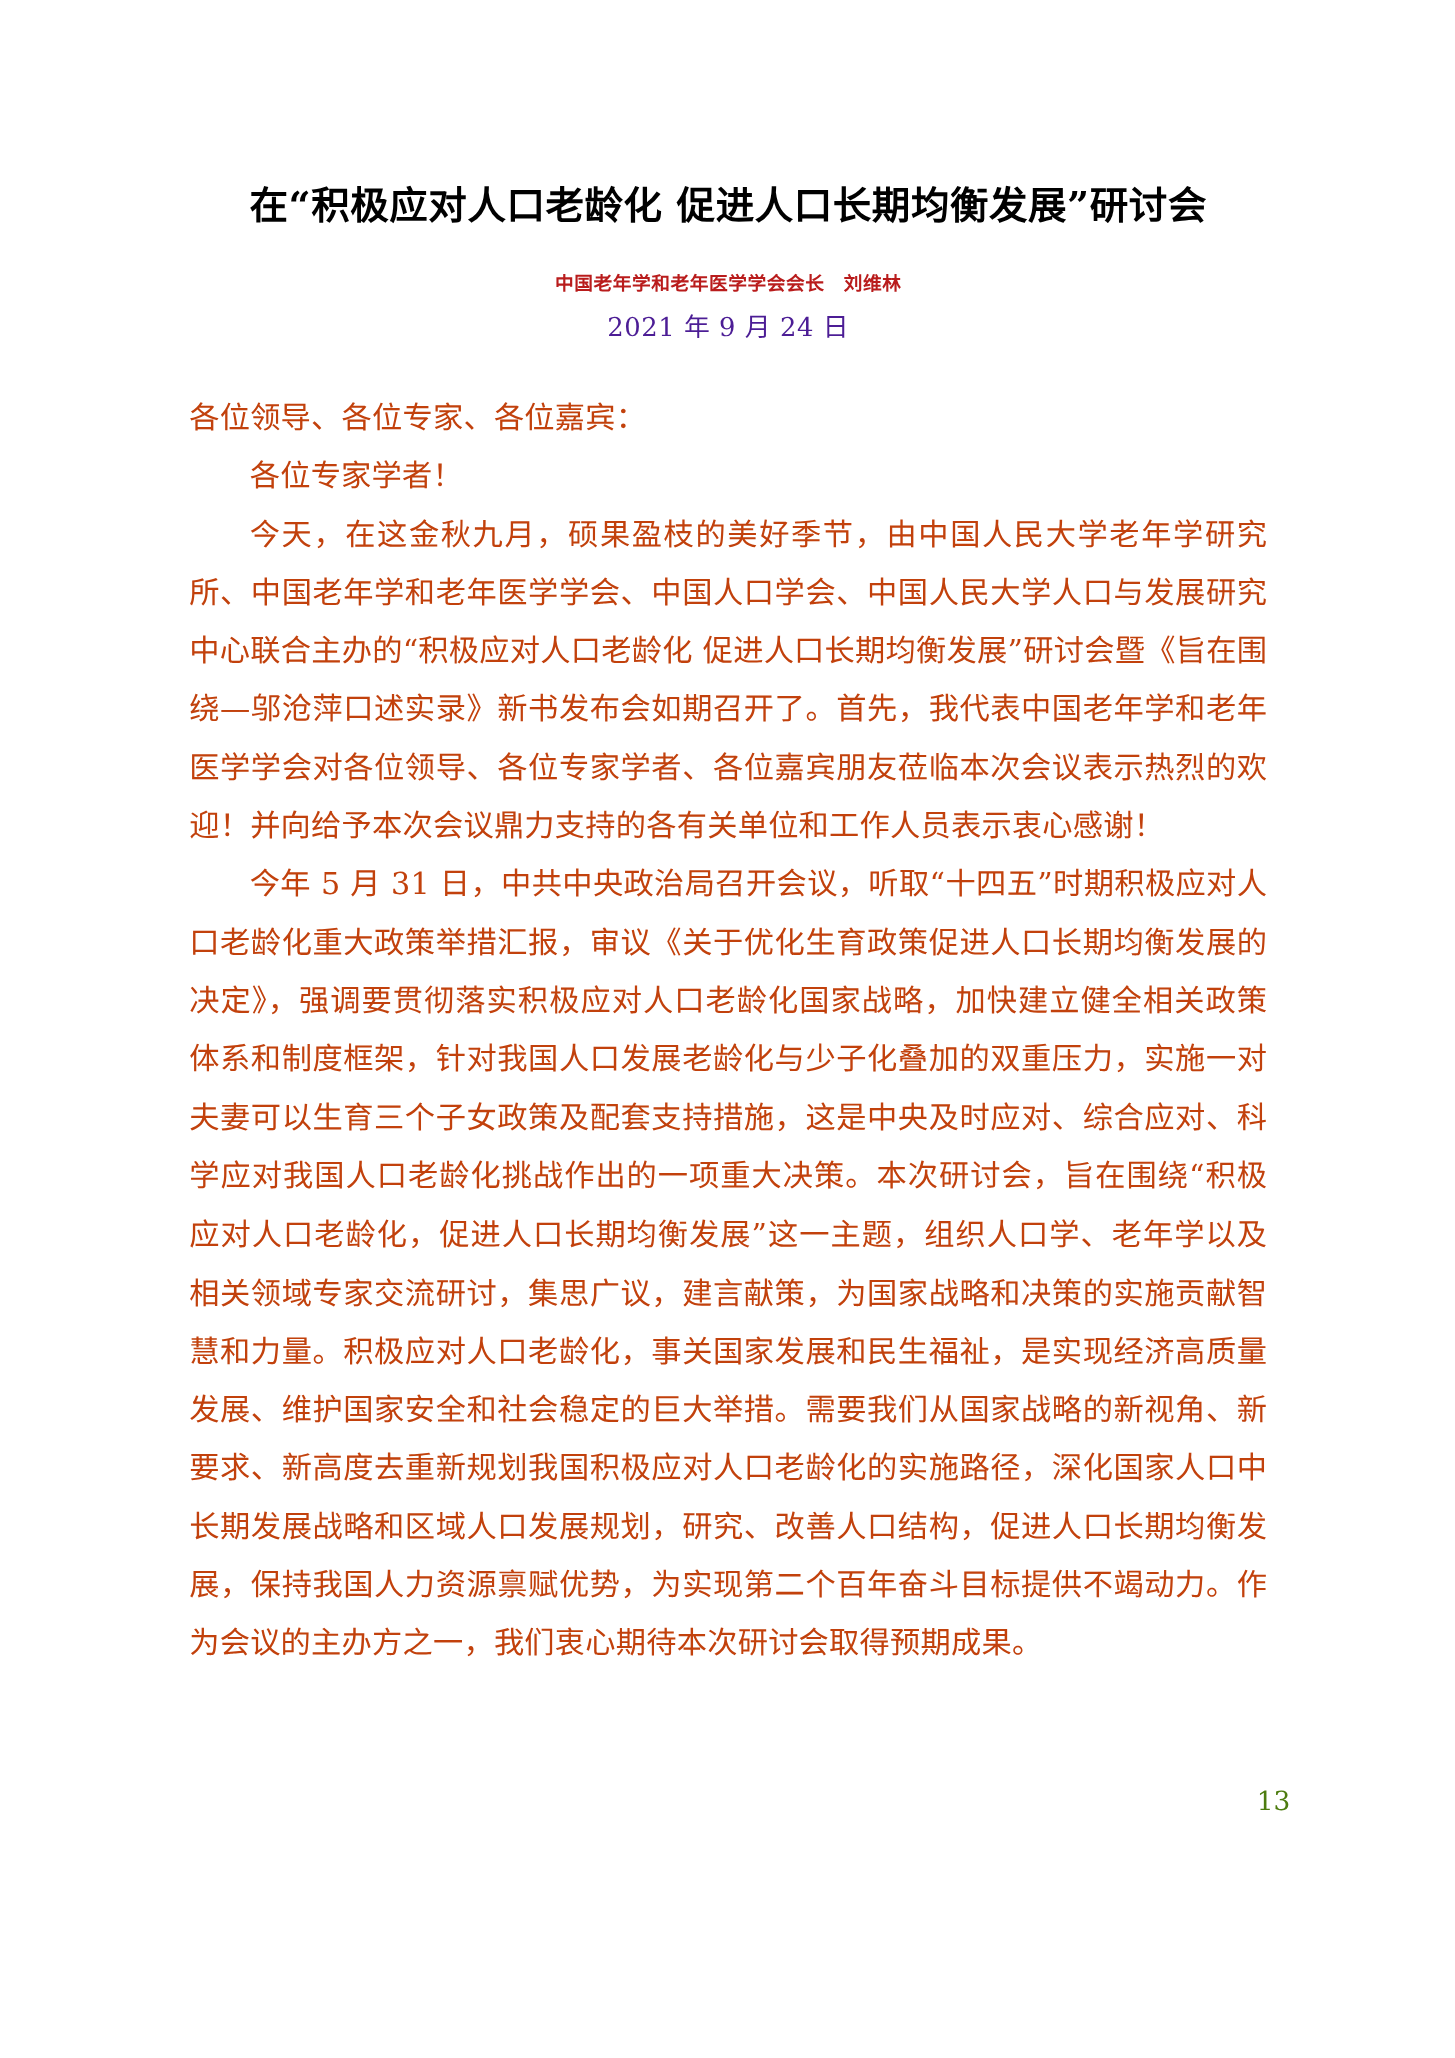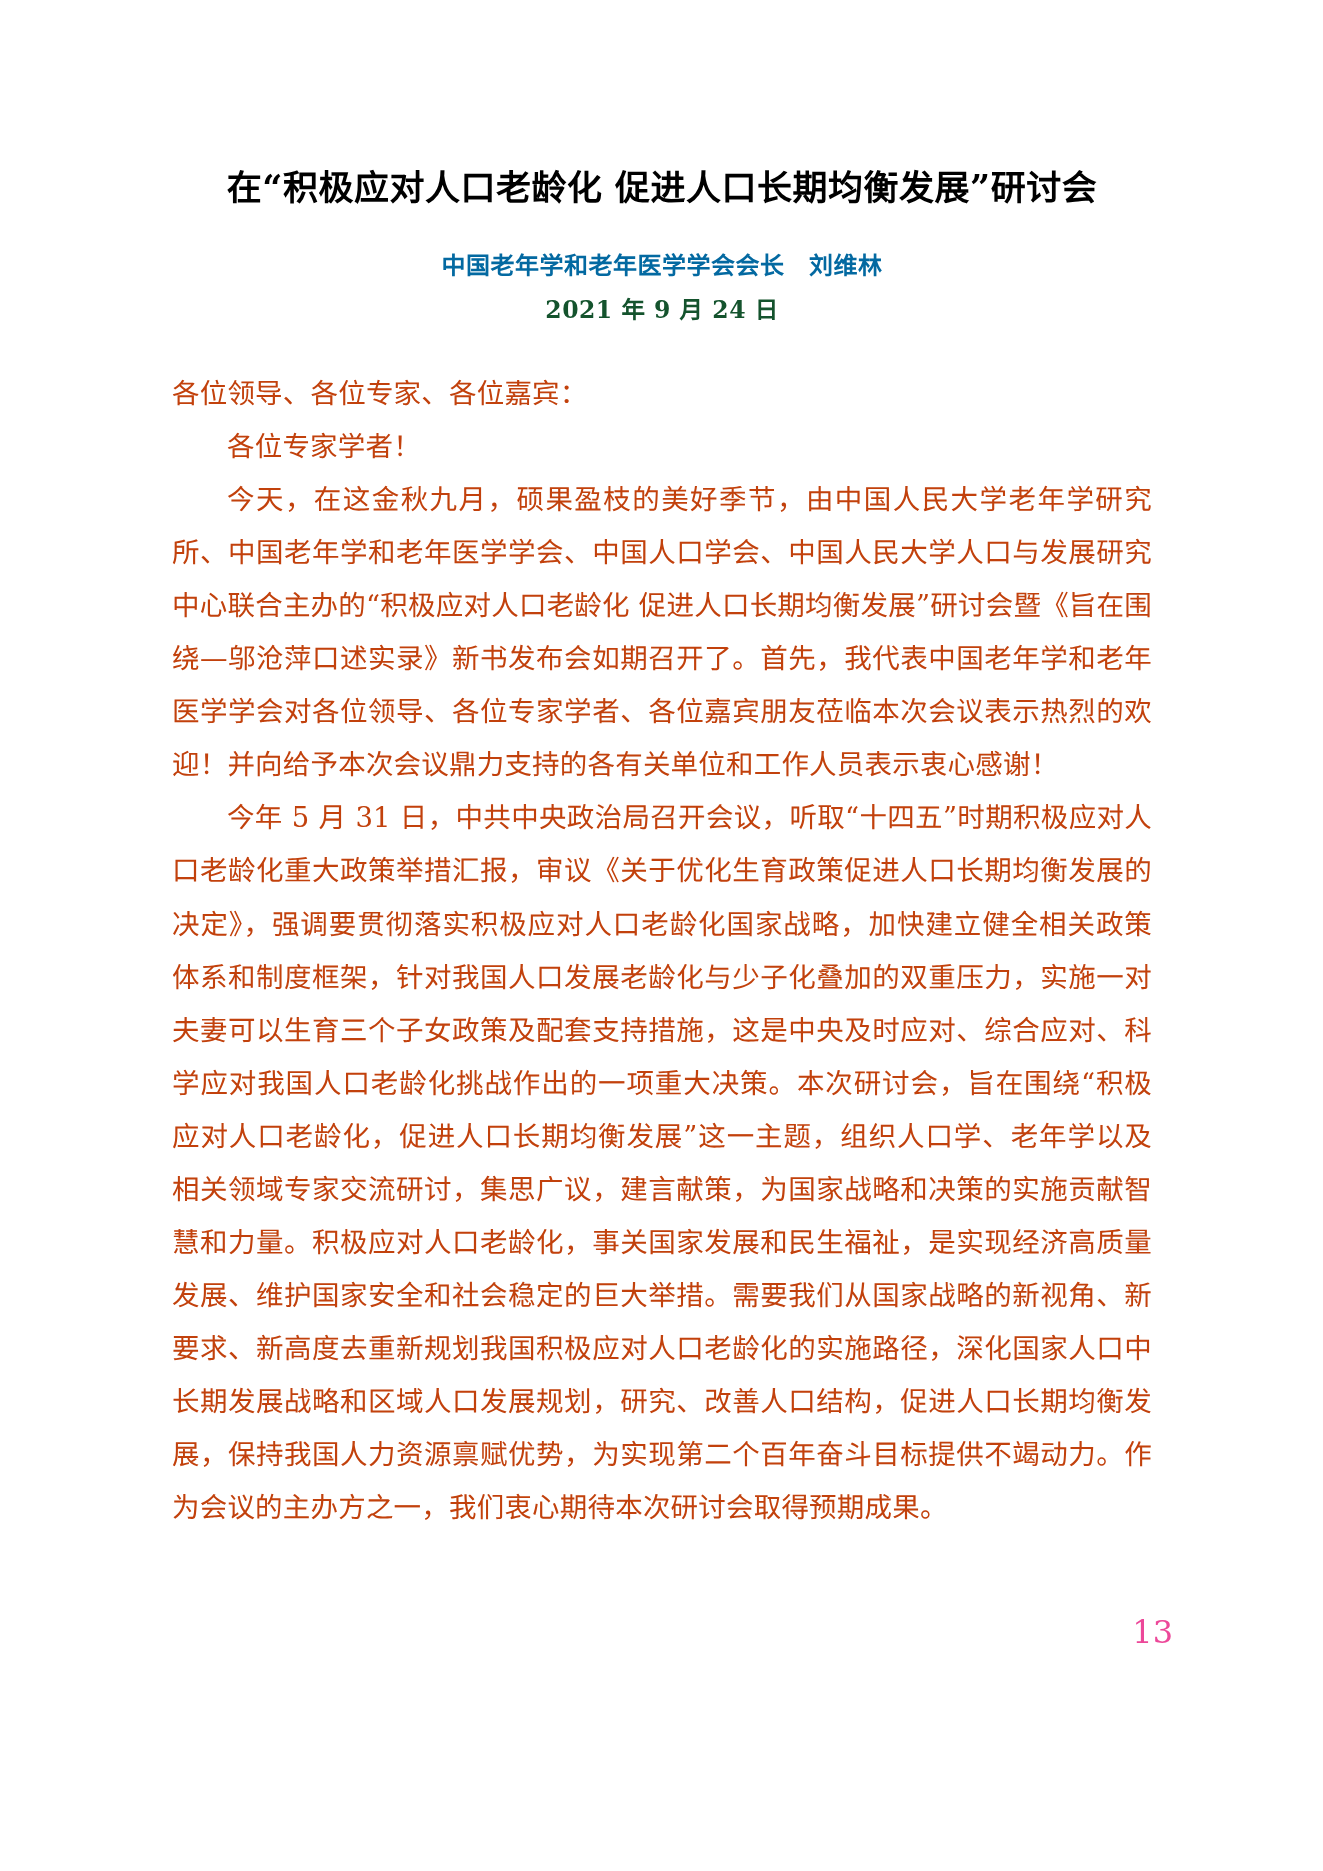--- a/index.html
+++ b/index.html
@@ -41,34 +41,34 @@
   .doc-title .tline {
     display: block;
     white-space: pre;
   }
   
   .byline-block {
     margin-top: 26px;
     text-align: center;
   }
   .byline {
-    font-size: 24px;
+    font-size: 17px;
     font-weight: bold;
     line-height: 1.9;
     letter-spacing: 0.5px;
     white-space: pre;
-    color: #0369a1;
+    color: #b91c1c;
   }
   .byline-date {
     font-size: 23.5px;
-    font-weight: bold;
+    font-weight: normal;
     line-height: 1.9;
     letter-spacing: 0.5px;
     white-space: pre;
-    color: #14532d;
+    color: #4c1d95;
   }
   
   .body-block {
     margin-top: 34px;
   }
   p.para {
     font-size: 27.5px;
     line-height: 1.93;
     text-align: justify;
     text-justify: inter-ideograph;
@@ -80,22 +80,22 @@
     text-indent: 2em;
   }
   p.para.noindent {
     text-indent: 0;
   }
   
   .page-number {
     position: absolute;
     right: 150px;
     bottom: 220px;
-    font-size: 32px;
-    color: #ec4899;
+    font-size: 24px;
+    color: #4d7c0f;
     font-family: "DejaVu Serif", "Liberation Serif", serif;
   }
 </style>
 </head>
 <body>
 
 <div class="page">
 
   <div class="content">
 

